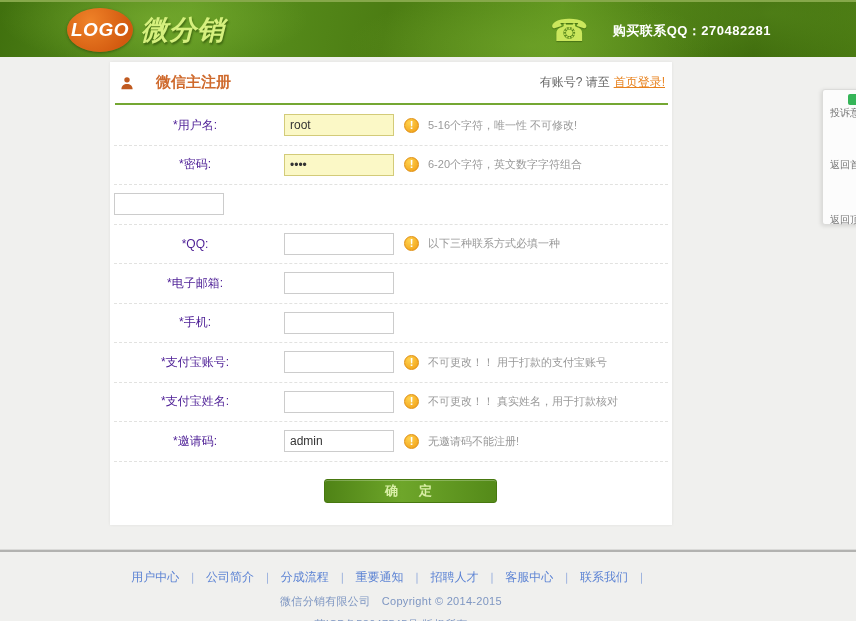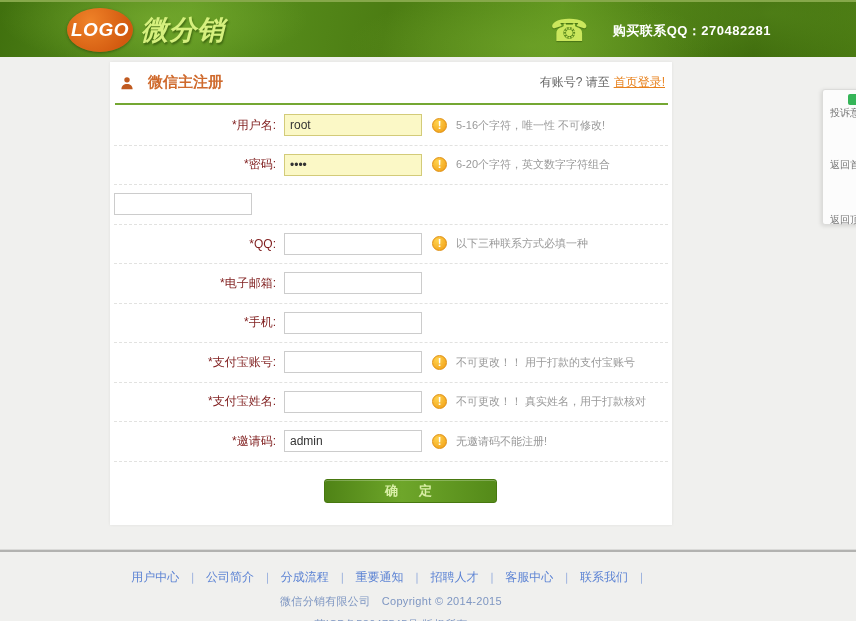--- a/index.html
+++ b/index.html
@@ -40,30 +40,30 @@
     text-shadow:0 1px 1px rgba(30,60,0,.4);}
   .contact-text{font-size:13px;font-weight:bold;color:#fff;letter-spacing:.5px;}
   
   .card{
     position:absolute;left:110px;top:62px;width:562px;height:463px;
     background:#fff;box-shadow:0 0 3px rgba(0,0,0,.07);box-sizing:border-box;
   }
   .card-head{height:41px;display:flex;align-items:center;padding:0 7px 0 10px;}
   .user-icon{width:14px;height:14px;margin-right:6px;display:inline-block;}
   .user-icon svg{display:block;}
-  .card-title{font-size:15px;font-weight:bold;color:#cf6a2d;margin:8px;}
+  .card-title{font-size:15px;font-weight:bold;color:#cf6a2d;margin:16px;}
   .login-hint{margin-left:auto;font-size:12px;color:#666;}
   .login-hint a{color:#e8821e;text-decoration:underline;margin-left:4px;cursor:pointer;}
   .green-line{height:2px;background:#74a732;margin:0 4px 0 5px;}
   
   .rows{padding-top:1px;}
   .row{display:flex;align-items:center;height:38.5px;border-bottom:1px dashed #e2e2e0;margin:0 4px;}
-  .lbl{width:162px;text-align:right;font-size:12px;color:#7f1d1d;padding-right:8px;flex:none;}
+  .lbl{width:162px;text-align:center;font-size:12px;color:#4c1d95;padding-right:8px;flex:none;}
   .inp{
-    width:138px;height:22px;border:1px solid #ccc;background:#fff;
+    width:110px;height:22px;border:1px solid #ccc;background:#fff;
     font-size:12px;color:#333;padding:0 5px;box-sizing:border-box;flex:none;
     font-family:"Liberation Sans","DejaVu Sans",sans-serif;
   }
   .inp.filled{background:#fbf8c6;border-color:#d3cb79;}
   .warn{
     width:15px;height:15px;border-radius:50%;flex:none;
     background:radial-gradient(circle at 35% 30%,#ffd24d,#f09c14);
     border:1px solid #e08f10;box-sizing:border-box;
     color:#fff;font-weight:bold;font-size:11px;text-align:center;line-height:13px;
     margin-left:10px;

